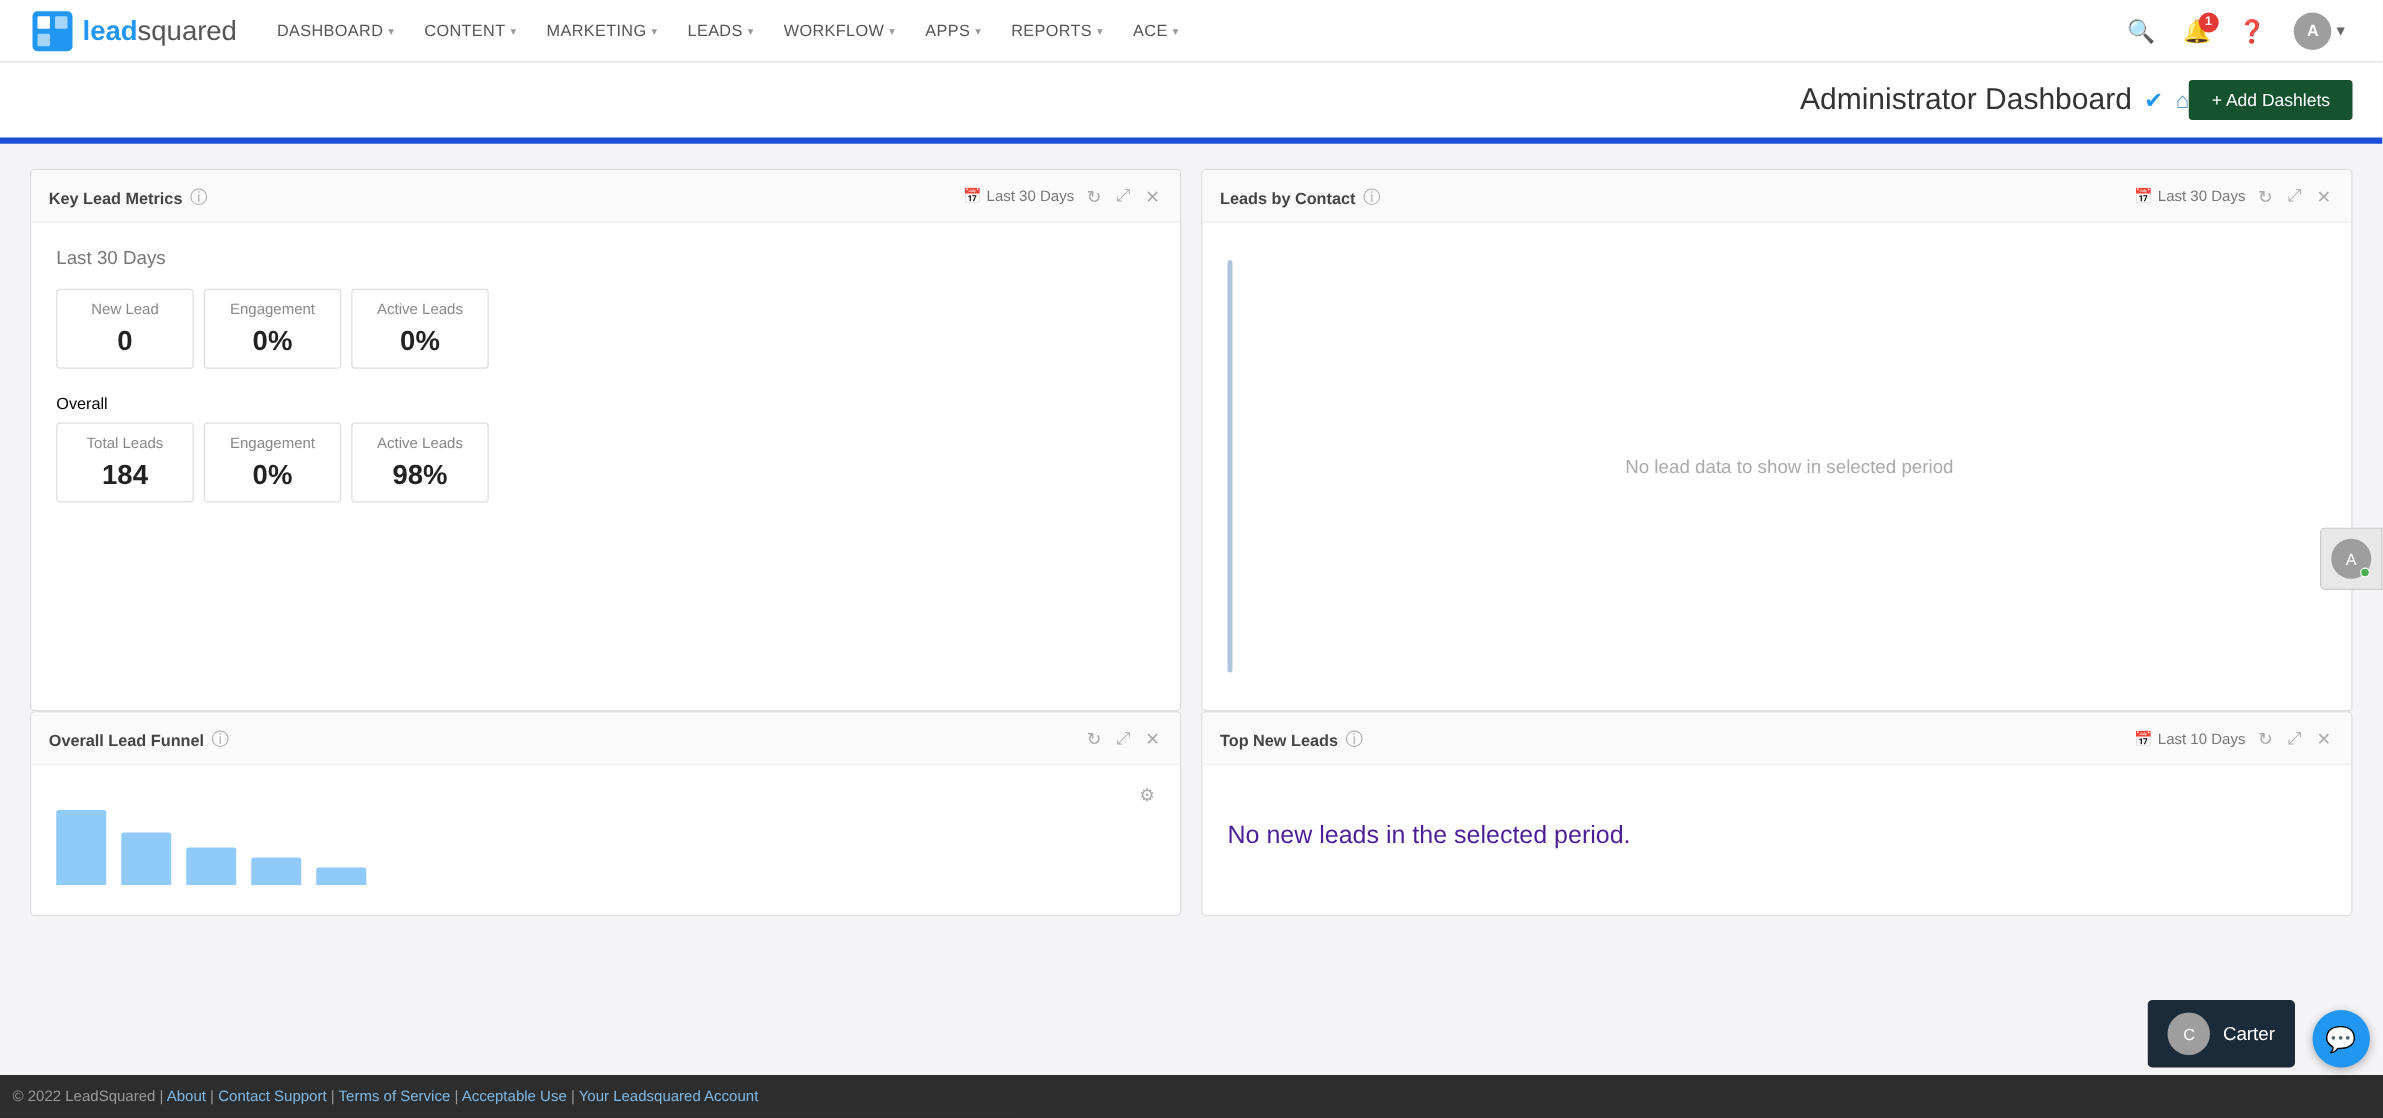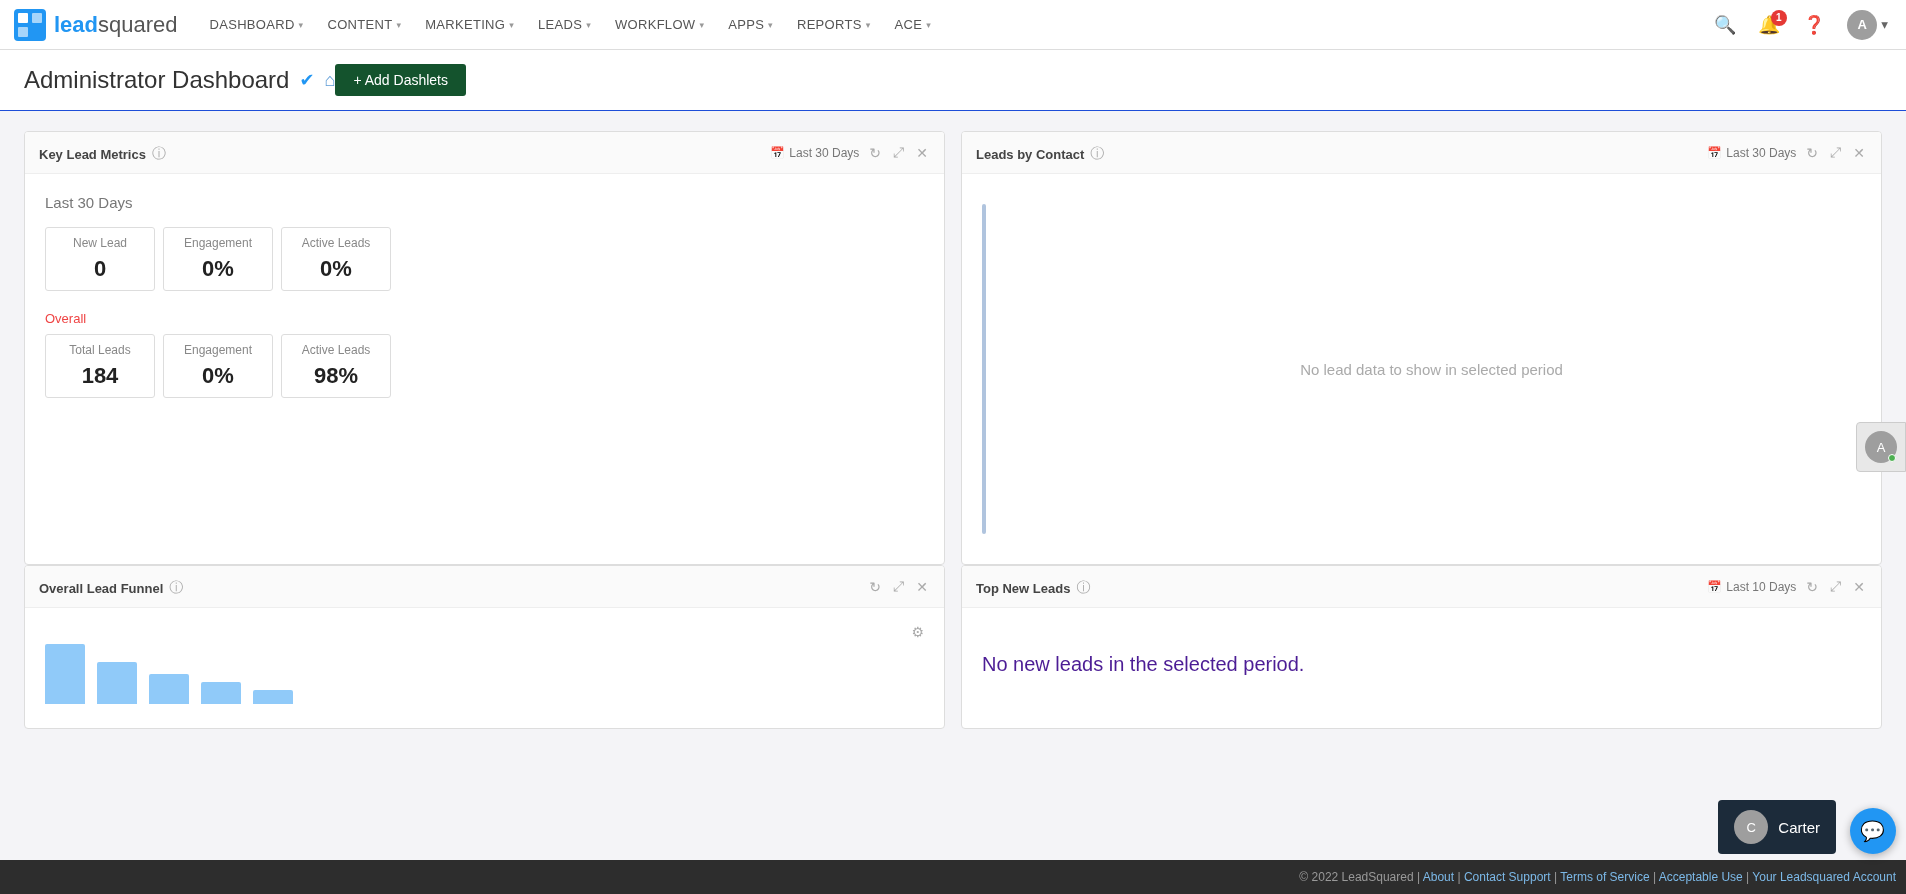--- a/index.html
+++ b/index.html
@@ -5,21 +5,21 @@
     * { box-sizing: border-box; margin: 0; padding: 0; }
     body { font-family: -apple-system, BlinkMacSystemFont, 'Segoe UI', Arial, sans-serif; background: #f4f4f7; color: #333; font-size: 14px; }
 
     
     .navbar {
       background: #fff;
       border-bottom: 1px solid #ddd;
       display: flex;
       align-items: center;
       height: 50px;
-      padding: 0 12px;
+      padding: 0 24px;
       position: relative;
       z-index: 100;
     }
     .navbar-logo {
       display: flex; align-items: center; margin-right: 20px;
     }
     .navbar-logo .logo-icon {
       width: 36px; height: 36px; margin-right: 6px;
     }
     .navbar-logo .logo-text {
@@ -60,22 +60,22 @@
     .user-circle {
       width: 30px; height: 30px; border-radius: 50%;
       background: #9e9e9e; display: flex; align-items: center; justify-content: center;
       color: #fff; font-size: 13px; font-weight: 600; margin-right: 4px;
     }
 
     
     .page-header {
       background: #fff;
       padding: 14px 24px;
-      display: flex; align-items: center; justify-content: flex-start;
-      border-bottom: 1px solid #1d4ed8;
+      display: flex; align-items: center; justify-content: flex-end;
+      border-bottom: 5px solid #1d4ed8;
     }
     .page-title-area {
       display: flex; align-items: center; gap: 10px;
     }
     .page-title {
       font-size: 24px; font-weight: 400; color: #333;
     }
     .verified-icon {
       color: #2196f3; font-size: 18px;
     }
@@ -135,21 +135,21 @@
       padding: 20px;
       min-height: 200px;
     }
 
     
     .section-label {
       font-size: 15px; color: #777; margin-bottom: 16px; font-weight: 400;
     }
     .metrics-section { margin-bottom: 20px; }
     .metrics-label {
-      font-size: 13px; color: #ef4444; margin-bottom: 8px; font-weight: 500;
+      font-size: 13px; color: #000000; margin-bottom: 8px; font-weight: 500;
     }
     .metrics-row {
       display: flex; gap: 8px;
     }
     .metric-box {
       border: 1px solid #ddd; border-radius: 3px; padding: 8px 12px;
       min-width: 110px; text-align: center; background: #fff;
     }
     .metric-box-label {
       font-size: 12px; color: #888; margin-bottom: 6px;
@@ -191,21 +191,21 @@
       background: #90caf9; width: 40px; border-radius: 2px 2px 0 0;
     }
     .gear-icon-btn {
       float: right; background: none; border: none; cursor: pointer; color: #aaa; font-size: 14px;
     }
 
     
     .footer {
       background: #2d2d2d;
       color: #999;
-      text-align: right;
+      text-align: left;
       padding: 10px;
       font-size: 12px;
       position: fixed;
       bottom: 0; left: 0; right: 0;
     }
     .footer a { color: #7cb9e8; text-decoration: none; }
 
     
     .side-user-avatar {
       position: fixed; right: 0; top: 50%;

